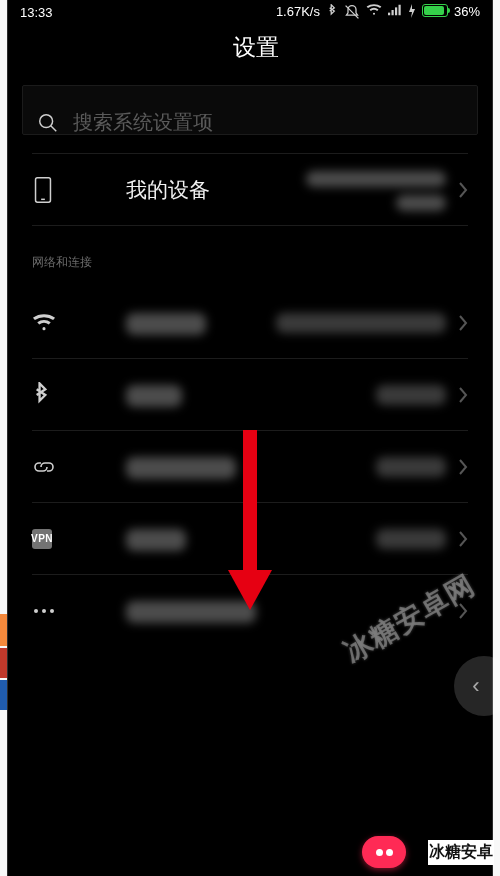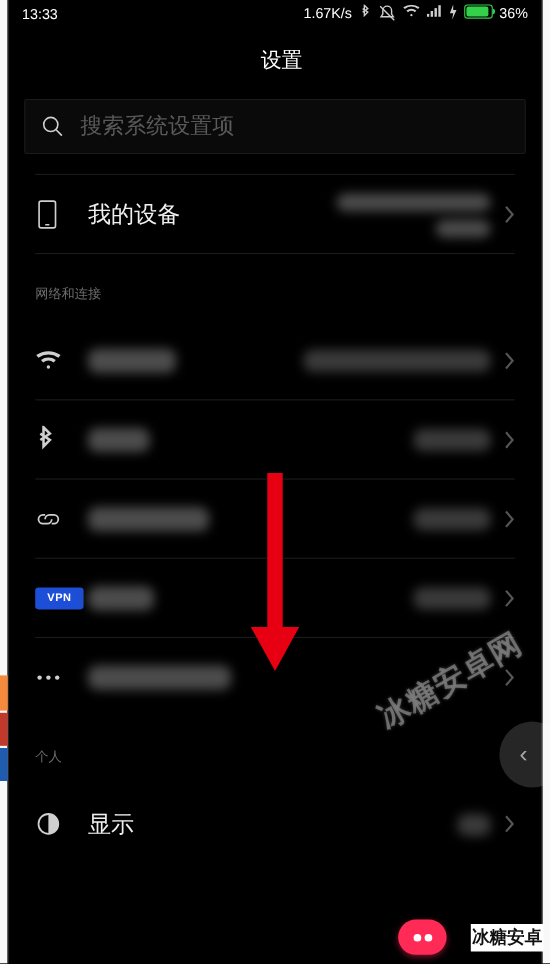--- a/index.html
+++ b/index.html
@@ -23,57 +23,57 @@
       height: 24px; display: flex; align-items: center; justify-content: space-between;
       padding: 0 12px; font-size: 13px; color: #fff;
     }
     .sb-left { font-weight: 500; }
     .sb-right { display: flex; align-items: flex-start; gap: 6px; }
     .sb-right span, .sb-right svg { display: inline-block; }
     .battery { width: 26px; height: 13px; border: 1px solid #35d04a; border-radius: 3px; position: relative; }
     .battery::after { content:''; position:absolute; right:-3px; top:3px; width:2px; height:5px; background:#35d04a; border-radius:0 2px 2px 0; }
     .battery-fill { position:absolute; left:1px; top:1px; bottom:1px; width:82%; background:#35d04a; border-radius:2px; }
 
-    .page-title { text-align: center; font-size: 19px; font-weight: 500; color: #fff; margin-top: 18px; padding-left: 12px; }
+    .page-title { text-align: center; font-size: 23px; font-weight: 500; color: #fff; margin-top: 8px; padding-left: 12px; }
 
     .search-box {
       margin: 22px 14px 0; height: 50px; background: #0a0a0a;
-      display: flex; align-items: center; padding: 0 14px;
+      display: flex; align-items: flex-end; padding: 0 14px;
       border: 1px solid #1b1b1b; border-radius: 2px;
     }
     .search-box input {
       flex: 1; background: transparent; border: none; outline: none;
       color: #fff; font-size: 20px; margin-left: 14px;
     }
     .search-box input::placeholder { color: #5a5a5a; }
 
     .section { padding: 0 24px; }
     .section-header {
       color: #6c6c6c; font-size: 12px; padding: 28px 0 16px 0;
     }
 
     .item {
       display: flex; align-items: center; min-height: 72px;
       border-bottom: 1px solid #1c1c1c;
       padding: 8px 0;
     }
     .icon-col { width: 48px; display:flex; align-items:center; }
-    .label { font-size: 21px; color: #f0f0f0; flex: 1; }
+    .label { font-size: 21px; color: #f0f0f0; flex: 1; margin-left: 46px; }
     .value {
       font-size: 18px; color: #5a5a5a; max-width: 190px; text-align: right;
       margin-right: 12px;
     }
     .chevron { color: #666; }
 
     .hb { display:inline-block; height: 16px; border-radius: 8px; background:#4c4c4c; vertical-align:middle; }
     .hb2 { display:inline-block; height: 16px; border-radius: 8px; background:#3a3a3a; vertical-align:middle; }
     .blur { filter: blur(5px); }
 
     .vpn-badge {
-      width: 44px; height: 20px; background: #1d4ed8; color: #fff;
+      width: 20px; height: 20px; background: #737373; color: #fff;
       font-size: 10px; font-weight: bold; border-radius: 3px;
       display: flex; align-items: center; justify-content: center;
       letter-spacing: 0.5px;
     }
 
     .arrow {
       position: absolute; left: 235px; top: 430px; width: 30px; height: 180px; z-index: 50;
     }
     .arrow .shaft { width: 14px; height: 140px; background: #e60012; margin: 0 auto; }
     .arrow .head {
@@ -253,37 +253,20 @@
             <circle cx="20" cy="4" r="2" fill="#cfcfcf"></circle>
           </svg>
       </div>
       <div class="label blur"><span class="hb" style="width:130px; height:22px;"></span></div>
       <svg class="chevron" width="10" height="18" viewBox="0 0 10 18">
           <path d="M2 2l6 7-6 7" stroke="#555" stroke-width="2" fill="none"></path>
         </svg>
     </div>
   </div>
 
-  <div class="section">
-    <div class="section-header">个人</div>
-
-    <div class="item" style="border-bottom:none;">
-      <div class="icon-col">
-        <svg class="ico" width="24" height="24" viewBox="0 0 24 24">
-            <circle cx="12" cy="12" r="9"></circle>
-            <path d="M12 3a9 9 0 0 1 0 18z" fill="#cfcfcf" stroke="none"></path>
-          </svg>
-      </div>
-      <div class="label">显示</div>
-      <div class="value blur"><span class="hb2" style="width:30px; height:20px;"></span></div>
-      <svg class="chevron" width="10" height="18" viewBox="0 0 10 18">
-          <path d="M2 2l6 7-6 7" stroke="#555" stroke-width="2" fill="none"></path>
-        </svg>
-    </div>
-  </div>
 
 </div>
 
 <div class="arrow">
   <div class="shaft"></div>
   <div class="head"></div>
 </div>
 
 <div class="float-knob">
   <span class="chev">‹</span>

